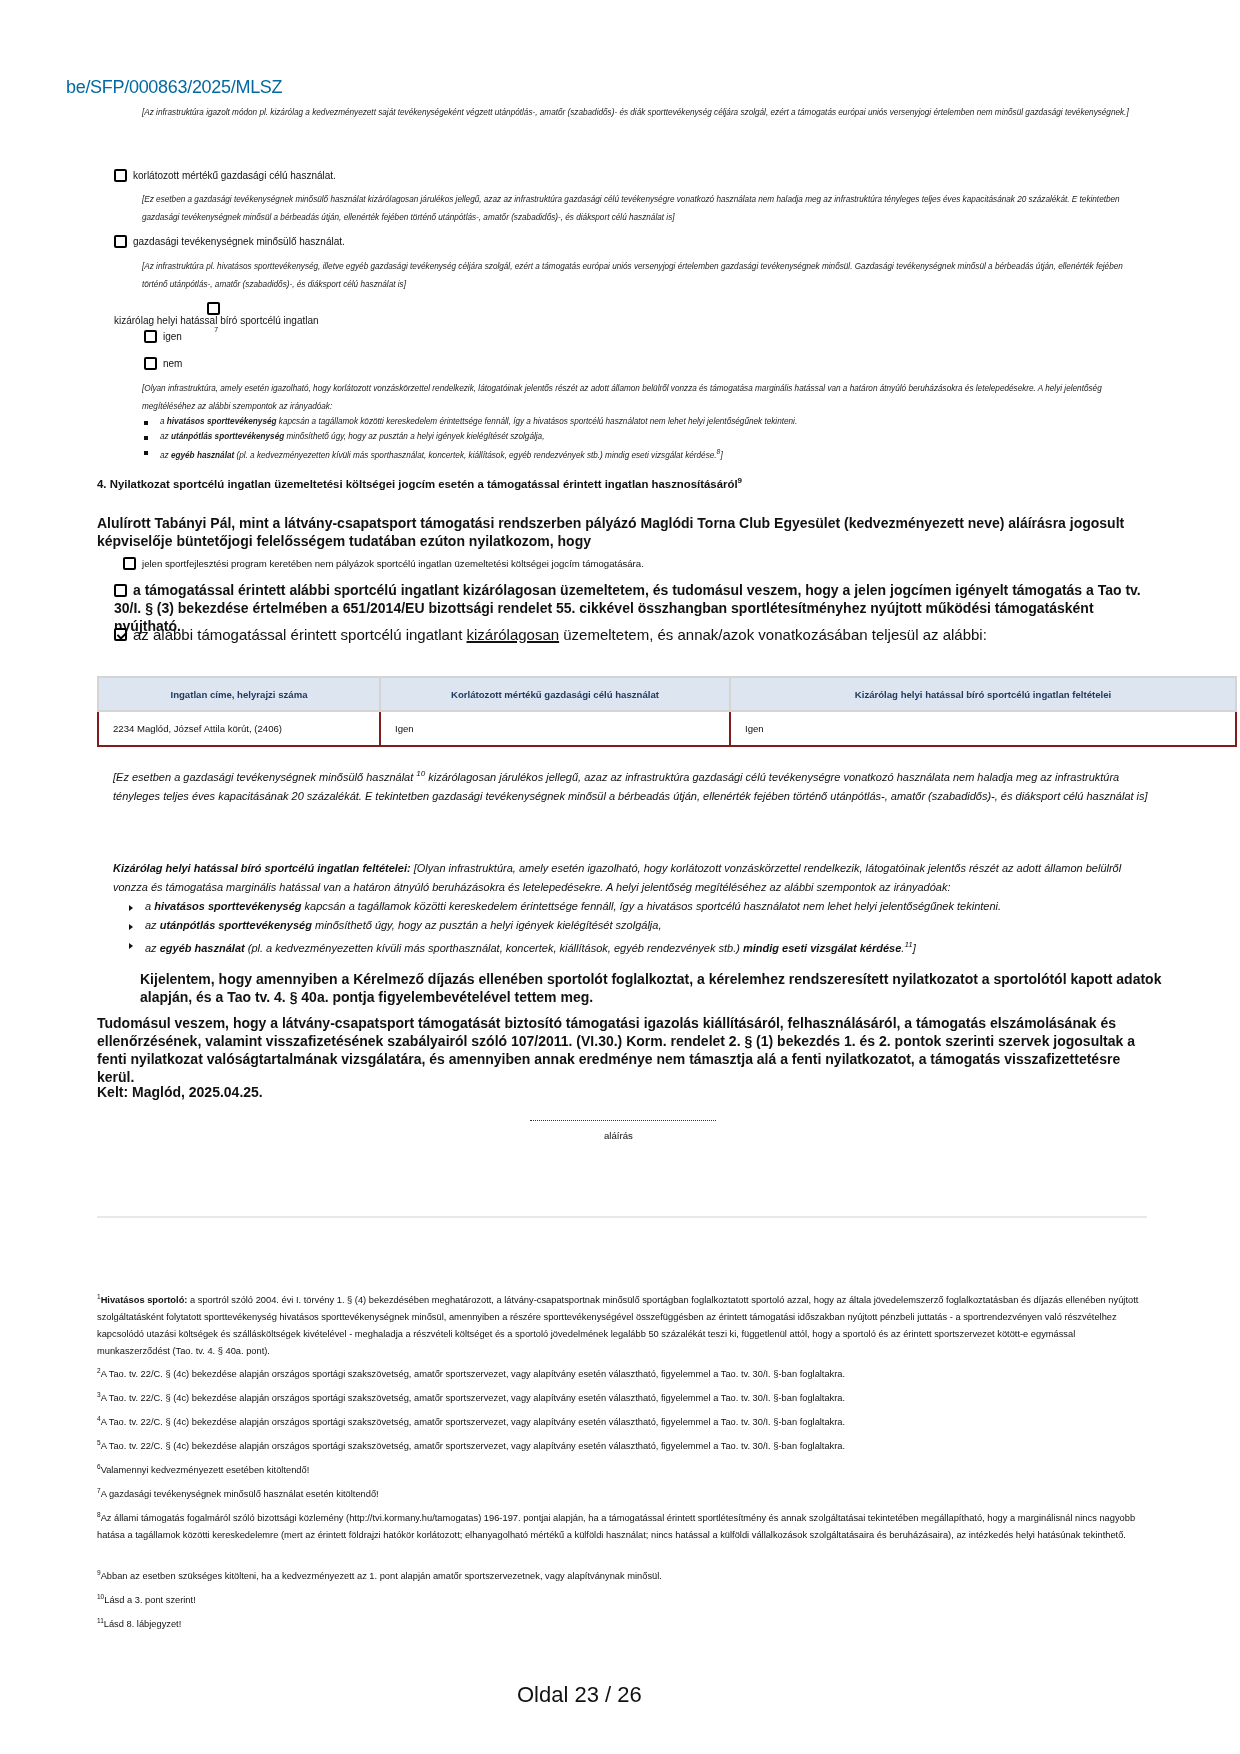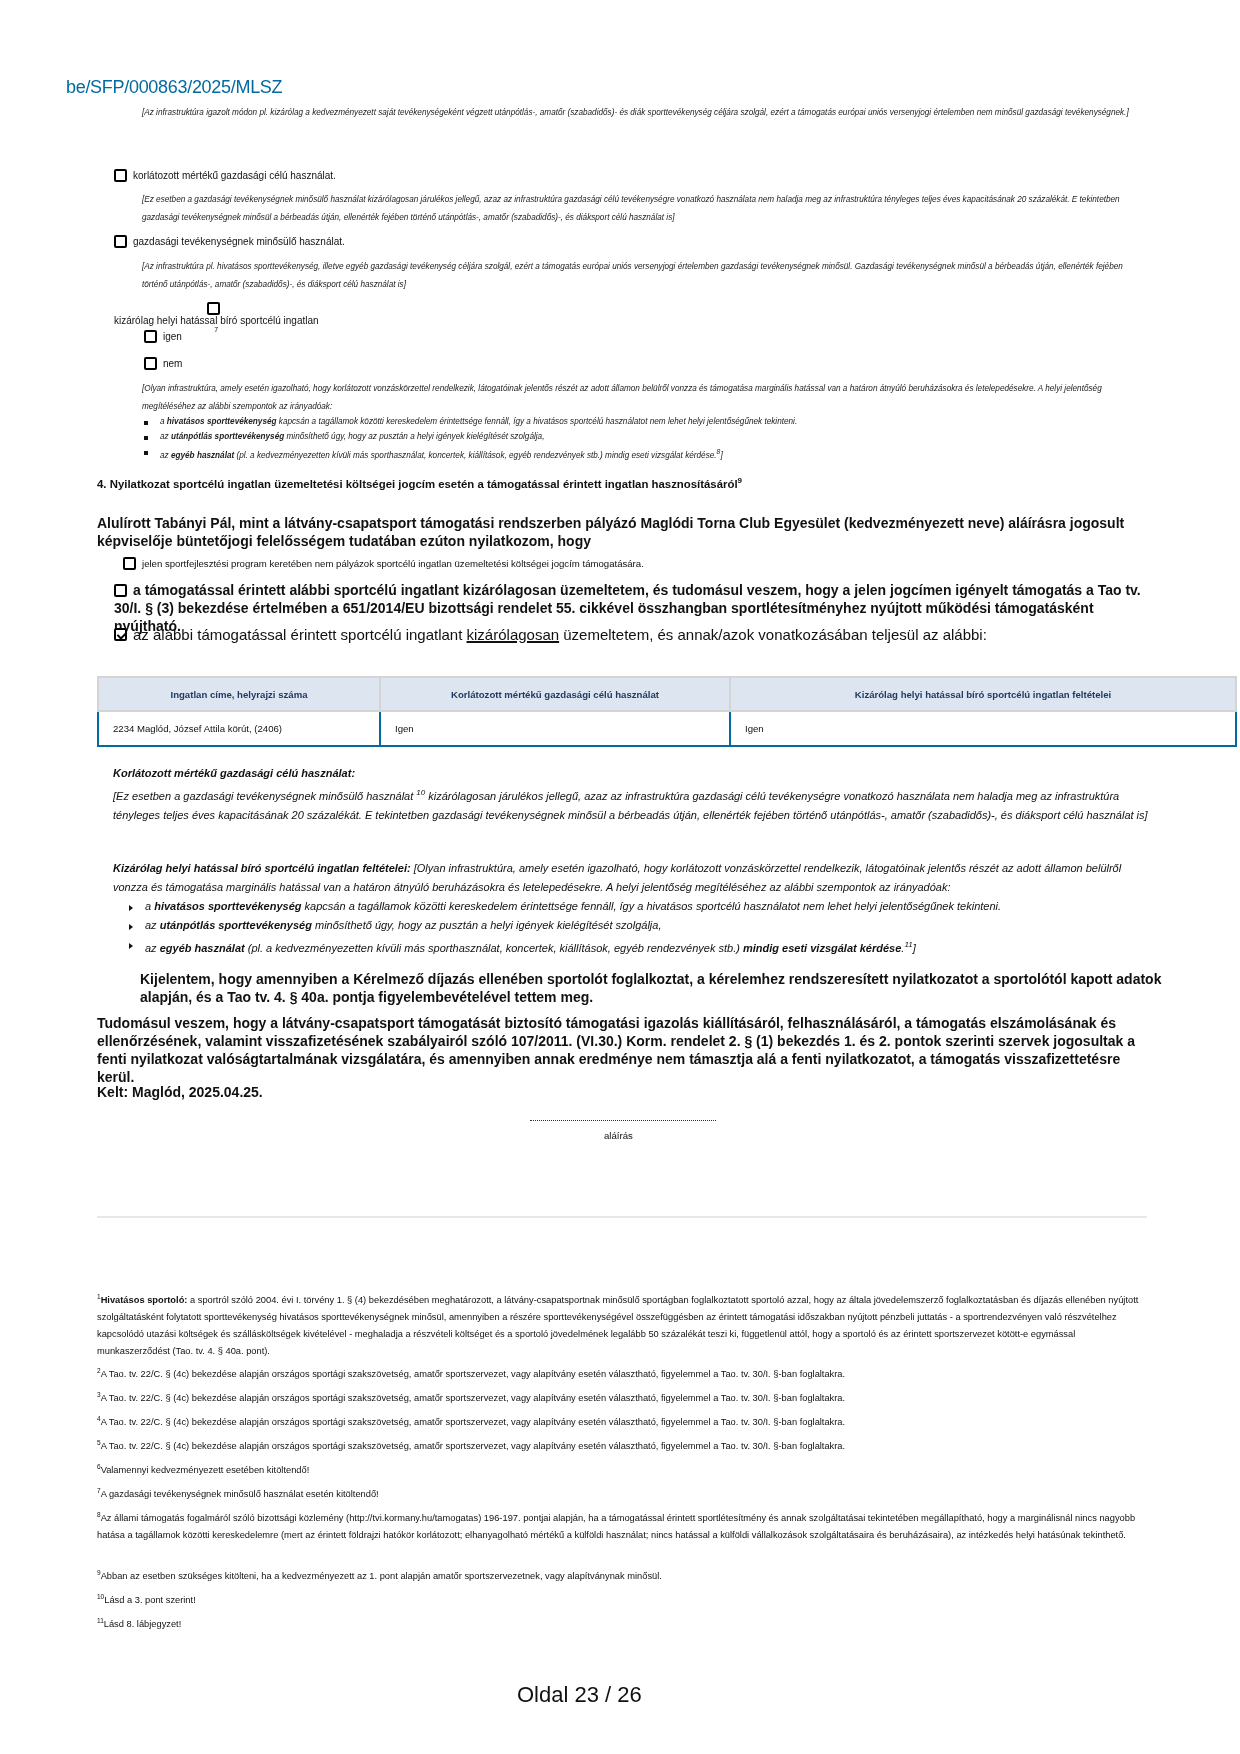--- a/index.html
+++ b/index.html
@@ -15,21 +15,21 @@
         border: solid #000; border-width: 0 2.4px 2.4px 0; transform: rotate(45deg); }
   .cb-row sup { font-size: 7px; }
   .bul { list-style: none; margin: 0; padding: 0; }
   .bul li { position: relative; padding-left: 18px; }
   .bul li::before { content: ""; position: absolute; left: 2px; top: 7px; width: 4px; height: 4px; background: #111; }
   .section-title { left: 97px; top: 476px; font-size: 11.4px; font-weight: bold; color: #111; }
   .section-title sup { font-size: 8px; }
   .body-text { font-size: 14px; line-height: 18px; color: #111; font-weight: bold; }
   table.props { border-collapse: collapse; width: 1140px; font-size: 9.6px; }
   table.props th { background: #dde6f0; color: #1f3a63; font-weight: bold; height: 30px; border: 2px solid #d4d4d4; text-align: center; }
-  table.props td { height: 31px; border: 2px solid #0369a1; padding-left: 14px; color: #111; }
+  table.props td { height: 31px; border: 2px solid #7f1d1d; padding-left: 14px; color: #111; }
   .note { font-size: 11px; font-style: italic; line-height: 19px; color: #111; }
   .note b { font-weight: bold; }
   .note sup { font-size: 8px; }
   .note .bul li::before { top: 8px; width: 0; height: 0; background: none; border-left: 4px solid #111; border-top: 3px solid transparent; border-bottom: 3px solid transparent; }
   .separator { left: 97px; top: 1216px; width: 1050px; height: 2px; background: #e8e8e8; }
   .fn { font-size: 9.3px; line-height: 17px; color: #111; left: 97px; width: 1050px; }
   .fn sup { font-size: 6.5px; }
   .sig-line { left: 530px; top: 1120px; width: 186px; border-top: 1px dotted #333; }
   .sig-label { left: 604px; top: 1130px; font-size: 9.6px; }
   .page-num { left: 517px; top: 1682px; font-size: 22px; color: #111; }
@@ -108,21 +108,20 @@
   <tbody>
     <tr>
       <td>2234 Maglód, József Attila körút, (2406)</td>
       <td>Igen</td>
       <td>Igen</td>
     </tr>
   </tbody>
 </table>
 
 <div class="abs note" style="left:113px; top:764px; width:1035px;">
-  <div><b>Korlátozott mértékű gazdasági célú használat:</b></div>
   <div><span>[Ez esetben a gazdasági tevékenységnek minősülő használat </span><sup>10</sup><span> kizárólagosan járulékos jellegű, azaz az infrastruktúra gazdasági célú tevékenységre vonatkozó használata nem haladja meg az infrastruktúra tényleges teljes éves kapacitásának 20 százalékát. E tekintetben gazdasági tevékenységnek minősül a bérbeadás útján, ellenérték fejében történő utánpótlás-, amatőr (szabadidős)-, és diáksport célú használat is]</span></div>
 </div>
 
 <div class="abs note" style="left:113px; top:859px; width:1035px;">
   <div><b>Kizárólag helyi hatással bíró sportcélú ingatlan feltételei:</b><span> [Olyan infrastruktúra, amely esetén igazolható, hogy korlátozott vonzáskörzettel rendelkezik, látogatóinak jelentős részét az adott államon belülről vonzza és támogatása marginális hatással van a határon átnyúló beruházásokra és letelepedésekre. A helyi jelentőség megítéléséhez az alábbi szempontok az irányadóak:</span></div>
   <ul class="bul" style="margin-left:14px;">
     <li><span>a </span><b>hivatásos sporttevékenység</b><span> kapcsán a tagállamok közötti kereskedelem érintettsége fennáll, így a hivatásos sportcélú használatot nem lehet helyi jelentőségűnek tekinteni.</span></li>
     <li><span>az </span><b>utánpótlás sporttevékenység</b><span> minősíthető úgy, hogy az pusztán a helyi igények kielégítését szolgálja,</span></li>
     <li><span>az </span><b>egyéb használat</b><span> (pl. a kedvezményezetten kívüli más sporthasználat, koncertek, kiállítások, egyéb rendezvények stb.) </span><b>mindig eseti vizsgálat kérdése</b><span>.</span><sup>11</sup><span>]</span></li>
   </ul>

